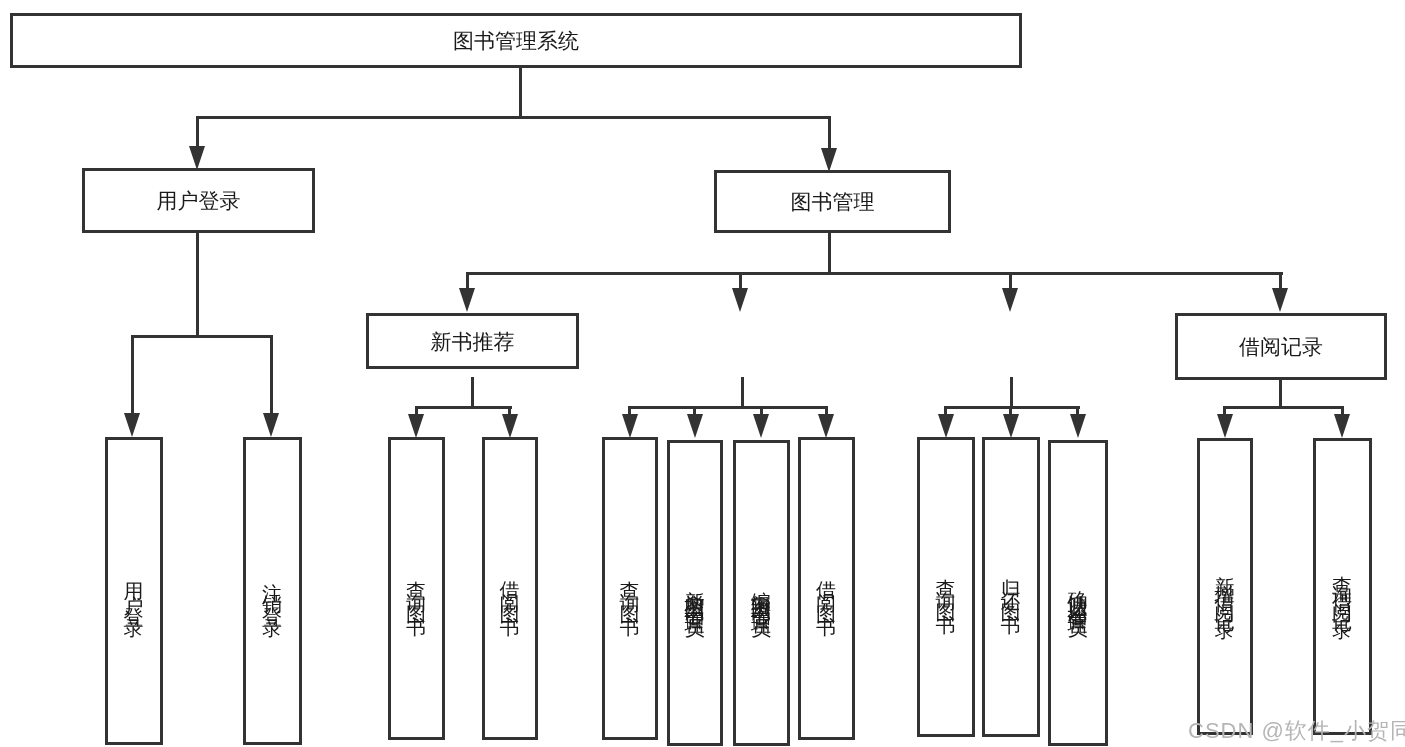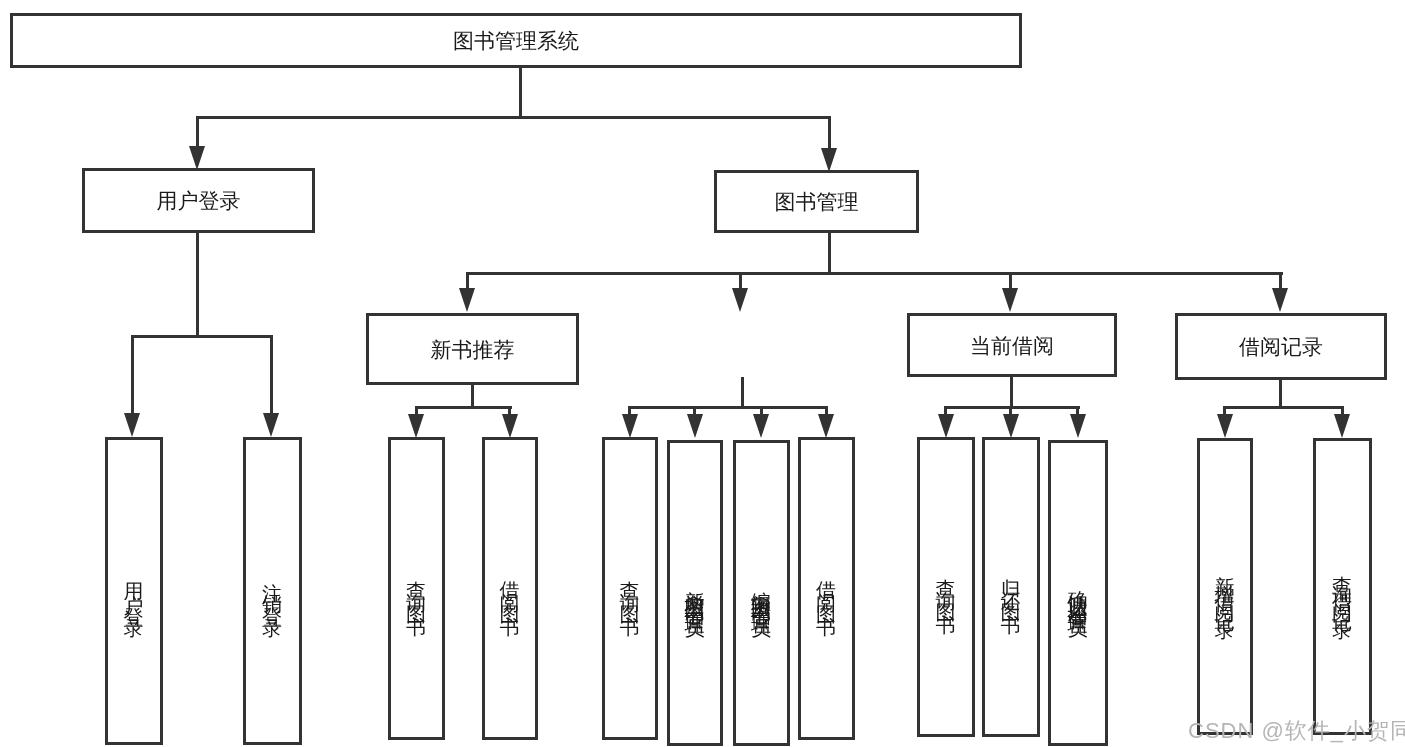--- a/index.html
+++ b/index.html
@@ -98,29 +98,26 @@
   <div class="ln" style="left:1341px;top:406px;width:3px;height:10px"></div>
   <div class="ah" style="left:1334px;top:414px"></div>
 
   <div class="hbox" style="left:10px;top:13px;width:1012px;height:55px">
     <span>图书管理系统</span>
   </div>
 
   <div class="hbox" style="left:82px;top:168px;width:233px;height:65px">
     <span>用户登录</span>
   </div>
-  <div class="hbox" style="left:714px;top:170px;width:205px;height:63px">
+  <div class="hbox" style="left:714px;top:170px;width:237px;height:63px">
     <span>图书管理</span>
   </div>
 
-  <div class="hbox" style="left:366px;top:313px;width:213px;height:72px">
+  <div class="hbox" style="left:366px;top:313px;width:213px;height:56px">
     <span>新书推荐</span>
-  </div>
-  <div class="hbox" style="left:907px;top:313px;width:210px;height:64px">
-    <span>当前借阅</span>
   </div>
   <div class="hbox" style="left:1175px;top:313px;width:212px;height:67px">
     <span>借阅记录</span>
   </div>
 
   <div class="vbox ls12" style="left:105px;top:437px;width:58px;height:308px">
     <span>用户登录</span>
   </div>
   <div class="vbox ls12" style="left:243px;top:437px;width:59px;height:308px">
     <span>注销登录</span>

